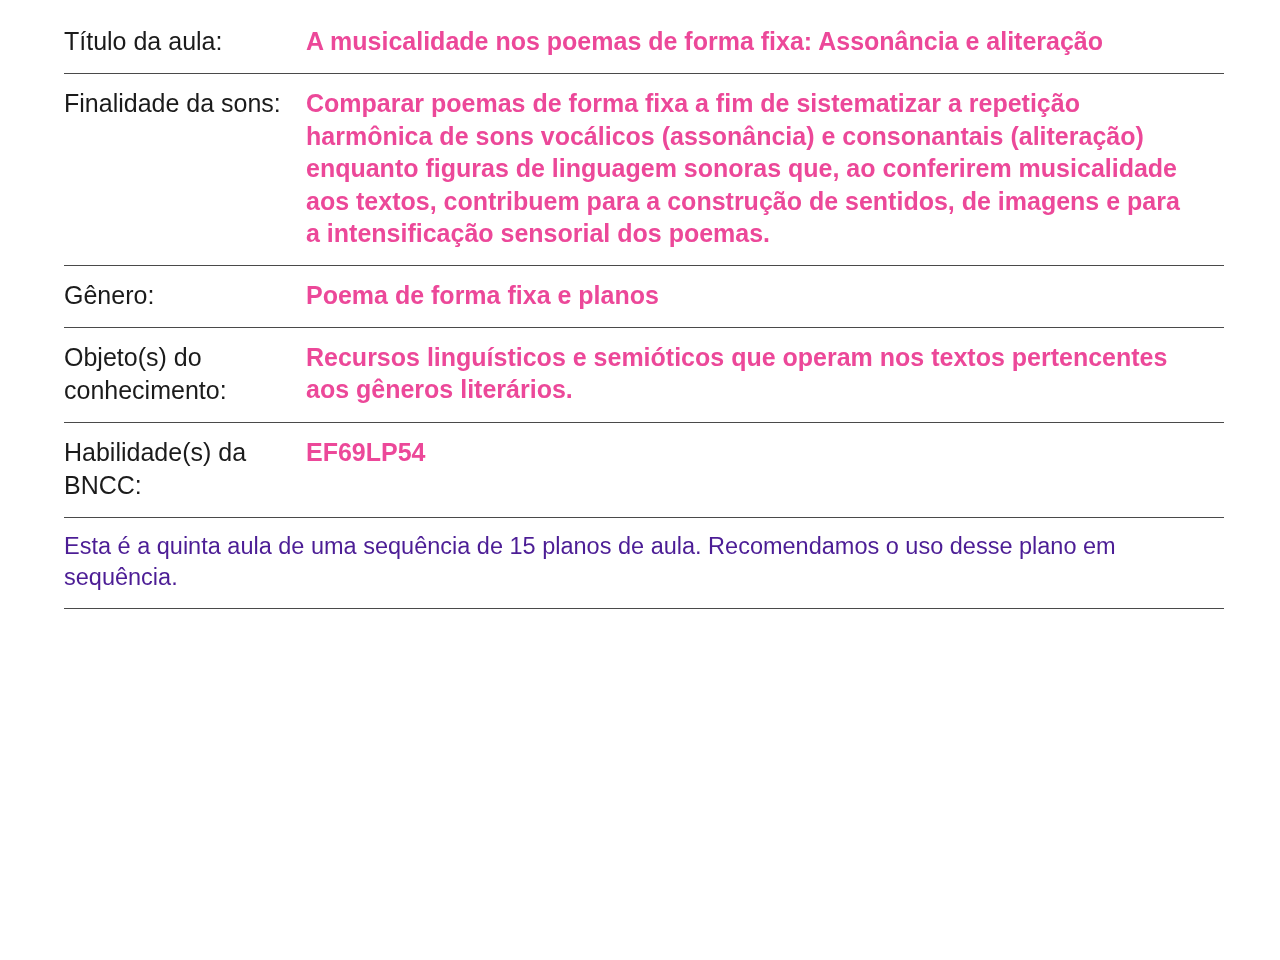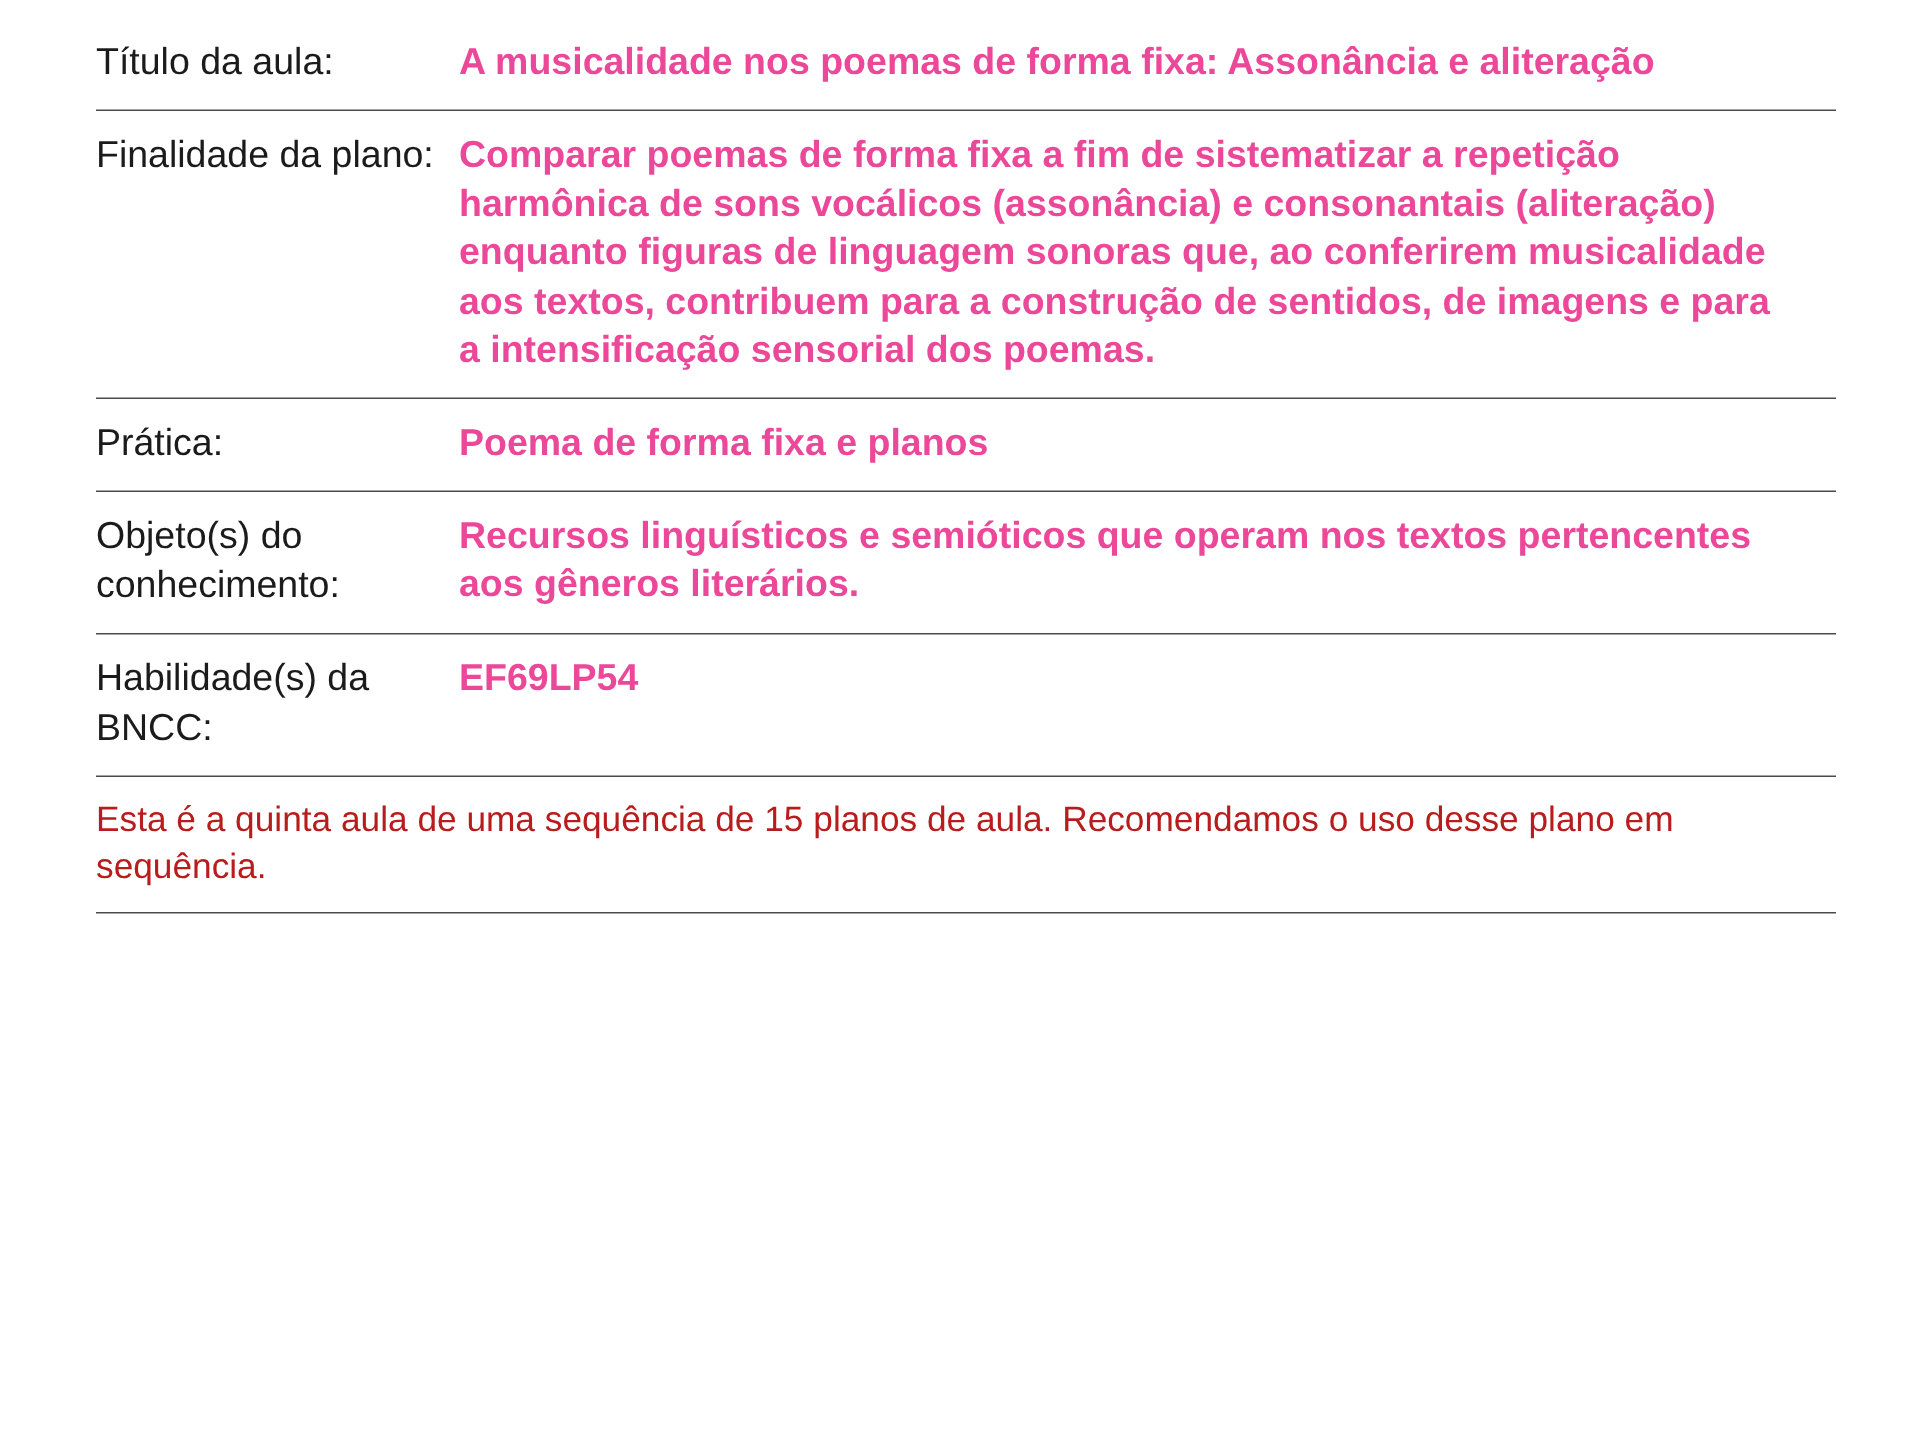--- a/index.html
+++ b/index.html
@@ -50,47 +50,47 @@
   .value-cell .val-text {
     display: block;
     max-width: 890px;
   }
   .footnote-row td {
     border-bottom: none;
     padding-top: 14px;
     font-size: 23.5px;
     line-height: 1.34;
     font-weight: 400;
-    color: #b91c1c;
+    color: #4c1d95;
   }
   .footnote-row .foot-text {
     display: block;
     max-width: 1125px;
   }
 </style>
 </head>
 <body>
 
 <div class="page">
   <table class="lesson-table">
     <tbody>
       <tr>
         <td class="label-cell">Título da aula:</td>
         <td class="value-cell">
           <span class="val-text">A musicalidade nos poemas de forma fixa: Assonância e aliteração</span>
         </td>
       </tr>
       <tr>
-        <td class="label-cell">Finalidade da plano:</td>
+        <td class="label-cell">Finalidade da sons:</td>
         <td class="value-cell">
           <span class="val-text">Comparar poemas de forma fixa a fim de sistematizar a repetição harmônica de sons vocálicos (assonância) e consonantais (aliteração) enquanto figuras de linguagem sonoras que, ao conferirem musicalidade aos textos, contribuem para a construção de sentidos, de imagens e para a intensificação sensorial dos poemas.</span>
         </td>
       </tr>
       <tr>
-        <td class="label-cell">Prática:</td>
+        <td class="label-cell">Gênero:</td>
         <td class="value-cell">
           <span class="val-text">Poema de forma fixa e planos</span>
         </td>
       </tr>
       <tr>
         <td class="label-cell">Objeto(s) do conhecimento:</td>
         <td class="value-cell">
           <span class="val-text">Recursos linguísticos e semióticos que operam nos textos pertencentes aos gêneros literários.</span>
         </td>
       </tr>

